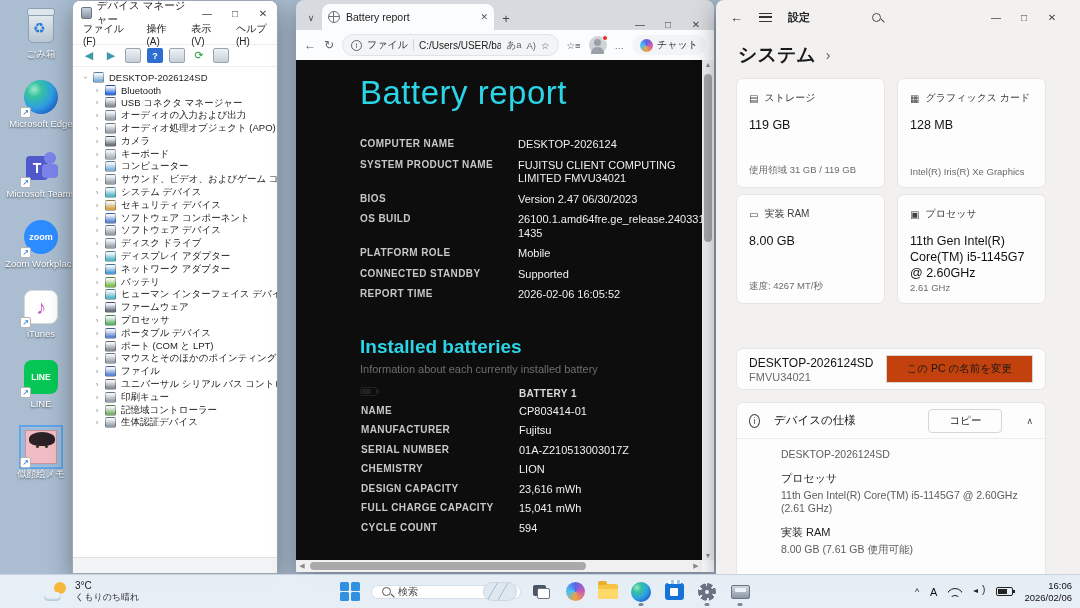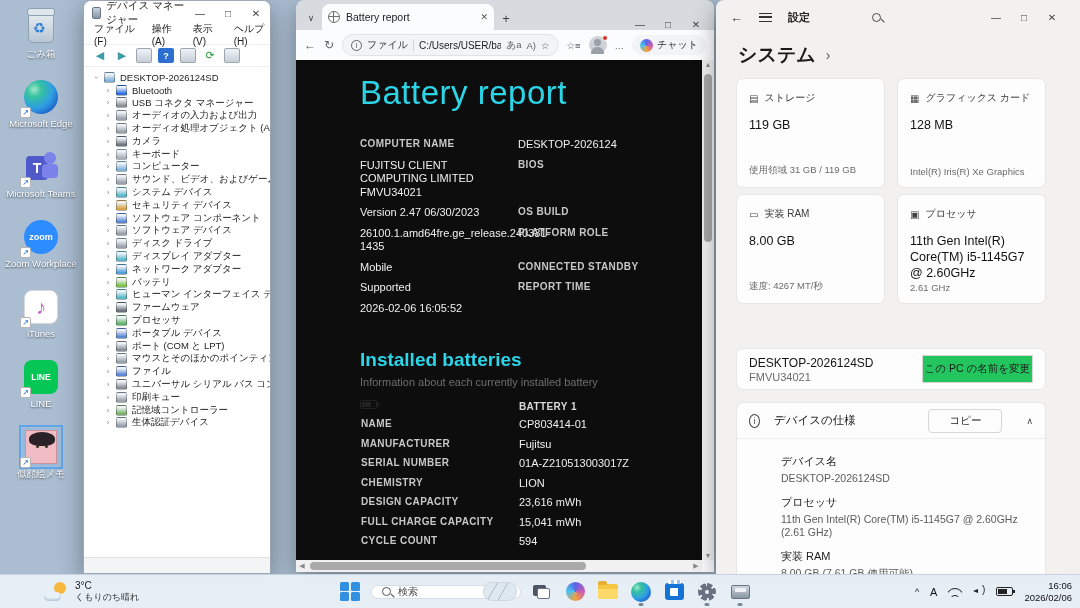--- a/index.html
+++ b/index.html
@@ -29,21 +29,21 @@
   .ic-photo { width:32px; height:34px; background:#f2bcc4; border:1px solid #c9939b; position:relative; overflow:hidden; }
   .ic-photo:before { content:""; position:absolute; left:3px; top:1px; width:26px; height:14px; background:#2a2226; border-radius:50% 50% 40% 40%; }
   .ic-photo:after { content:""; position:absolute; left:10px; top:14px; width:3px; height:3px; background:#332; border-radius:50%; box-shadow:9px 0 0 #332; }
 
   
   .win { position:absolute; box-shadow:0 8px 24px rgba(0,0,0,.35); }
   .winctl { display:flex; align-items:center; margin-left:auto; }
   .winctl span { width:28px; text-align:center; font-size:10px; color:#444; cursor:default; }
 
   
-  #devmgr { left:83px; top:0; width:188px; height:574px; background:#fff; border:1px solid #9fa8b2; border-radius:8px 8px 0 0; display:flex; flex-direction:column; overflow:hidden; }
+  #devmgr { left:72px; top:0; width:206px; height:574px; background:#fff; border:1px solid #9fa8b2; border-radius:8px 8px 0 0; display:flex; flex-direction:column; overflow:hidden; }
   .dm-titlebar { height:24px; display:flex; align-items:center; padding-left:8px; font-size:10.5px; color:#222; background:#fff; }
   .dm-appicon { width:12px; height:12px; background:linear-gradient(180deg,#c9d4de,#8795a3); border:1px solid #6a7683; border-radius:2px; margin-right:5px; }
   .dm-menubar { height:20px; display:flex; align-items:center; gap:14px; padding-left:10px; font-size:10px; color:#222; border-bottom:1px solid #eee; }
   .dm-toolbar { height:22px; display:flex; align-items:center; gap:6px; padding-left:8px; border-bottom:1px solid #eee; }
   .tb-ic { width:16px; height:15px; display:flex; align-items:center; justify-content:center; font-size:10px; border-radius:2px; }
   .tb-arrow { color:#3f9aa8; font-size:11px; }
   .tb-help { background:#2d6fd0; color:#fff; font-weight:bold; font-size:9px; }
   .tb-box { background:linear-gradient(180deg,#eef2f6,#c6cfd8); border:1px solid #9aa5b0; }
   .tb-scan { color:#2fa043; font-size:11px; }
   .dm-tree { flex:1; overflow:hidden; padding-top:4px; background:#fff; }
@@ -111,21 +111,21 @@
   .s-crumb .sep { font-size:14px; color:#5a5a5a; font-weight:normal; }
   .s-cards { display:grid; grid-template-columns:149px 149px; gap:6px 12px; margin:2px 0 0 20px; }
   .s-card { position:relative; height:110px; background:#fdfdfd; border:1px solid #e8e6e4; border-radius:7px; padding:12px; }
   .s-card .head { display:flex; align-items:center; gap:6px; font-size:10px; color:#3d3d3d; }
   .s-card .cic { font-size:10px; color:#444; }
   .s-card .value { margin-top:12px; font-size:12.5px; font-weight:normal; color:#111; line-height:16px; }
   .s-card .foot { position:absolute; left:12px; right:8px; bottom:10px; font-size:9.5px; color:#6b6b6b; white-space:nowrap; overflow:hidden; }
   .s-namepanel { margin:44px 0 0 20px; width:310px; height:42px; background:#fdfdfd; border:1px solid #e8e6e4; border-radius:7px; display:flex; align-items:center; padding:0 12px; }
   .s-namepanel .nm { font-size:12px; color:#141414; }
   .s-namepanel .mdl { font-size:11px; color:#6b6b6b; margin-top:1px; }
-  .s-btn { margin-left:auto; background:#22c55e; border:1px solid #d8d6d4; border-radius:0; font-size:10.5px; color:#1a1a1a; padding:6px 2px; white-space:nowrap; }
+  .s-btn { margin-left:auto; background:#c2410c; border:1px solid #d8d6d4; border-radius:0; font-size:10.5px; color:#1a1a1a; padding:6px 20px; white-space:nowrap; }
   .s-specs { margin:12px 0 0 20px; width:310px; background:#fdfdfd; border:1px solid #e8e6e4; border-radius:7px 7px 0 0; height:182px; overflow:hidden; }
   .s-specs .sp-head { height:36px; display:flex; align-items:center; gap:14px; padding:0 12px; border-bottom:1px solid #ececec; }
   .sp-title { font-size:11.5px; color:#141414; }
   .sp-copy { margin-left:auto; background:#fdfdfd; border:1px solid #d8d6d4; border-radius:4px; font-size:10.5px; padding:4px 20px; color:#1a1a1a; }
   .sp-chev { font-size:9px; color:#444; margin-left:10px; }
   .sp-body { padding:6px 12px 0 44px; }
   .sp-lab { font-size:11px; color:#1c1c1c; margin-top:9px; }
   .sp-val { font-size:10.5px; color:#5c5c5c; margin-top:3px; line-height:13.5px; }
 
   
@@ -444,20 +444,21 @@
         <span class="copilot"></span>
         <span>チャット</span>
       </span>
     </div>
     <div class="e-content">
       <div class="e-page">
         <h1 class="rep-title" style="color: rgb(43, 212, 230);">Battery report</h1>
         <div class="rep-grid" id="report-fields">
             <div class="lab">COMPUTER NAME</div>
             <div class="val">DESKTOP-2026124</div>
+            <div class="lab">SYSTEM PRODUCT NAME</div>
             <div class="val">FUJITSU CLIENT COMPUTING LIMITED FMVU34021</div>
             <div class="lab">BIOS</div>
             <div class="val">Version 2.47 06/30/2023</div>
             <div class="lab">OS BUILD</div>
             <div class="val">26100.1.amd64fre.ge_release.240331-1435</div>
             <div class="lab">PLATFORM ROLE</div>
             <div class="val">Mobile</div>
             <div class="lab">CONNECTED STANDBY</div>
             <div class="val">Supported</div>
             <div class="lab">REPORT TIME</div>
@@ -555,21 +556,20 @@
       <button class="s-btn">この PC の名前を変更</button>
     </div>
     <div class="s-specs">
       <div class="sp-head">
         <span class="info-circle" style="width:14px;height:14px;font-size:9px;border-color:#444;color:#444;">i</span>
         <span class="sp-title">デバイスの仕様</span>
         <button class="sp-copy">コピー</button>
         <span class="sp-chev">∧</span>
       </div>
       <div class="sp-body" id="spec-rows">
-          <div class="sp-lab">デバイス名</div>
           <div class="sp-val">DESKTOP-2026124SD</div>
           <div class="sp-lab">プロセッサ</div>
           <div class="sp-val">11th Gen Intel(R) Core(TM) i5-1145G7 @ 2.60GHz (2.61 GHz)</div>
           <div class="sp-lab">実装 RAM</div>
           <div class="sp-val">8.00 GB (7.61 GB 使用可能)</div>
         </div>
     </div>
   </section>
 
   <footer id="taskbar">

